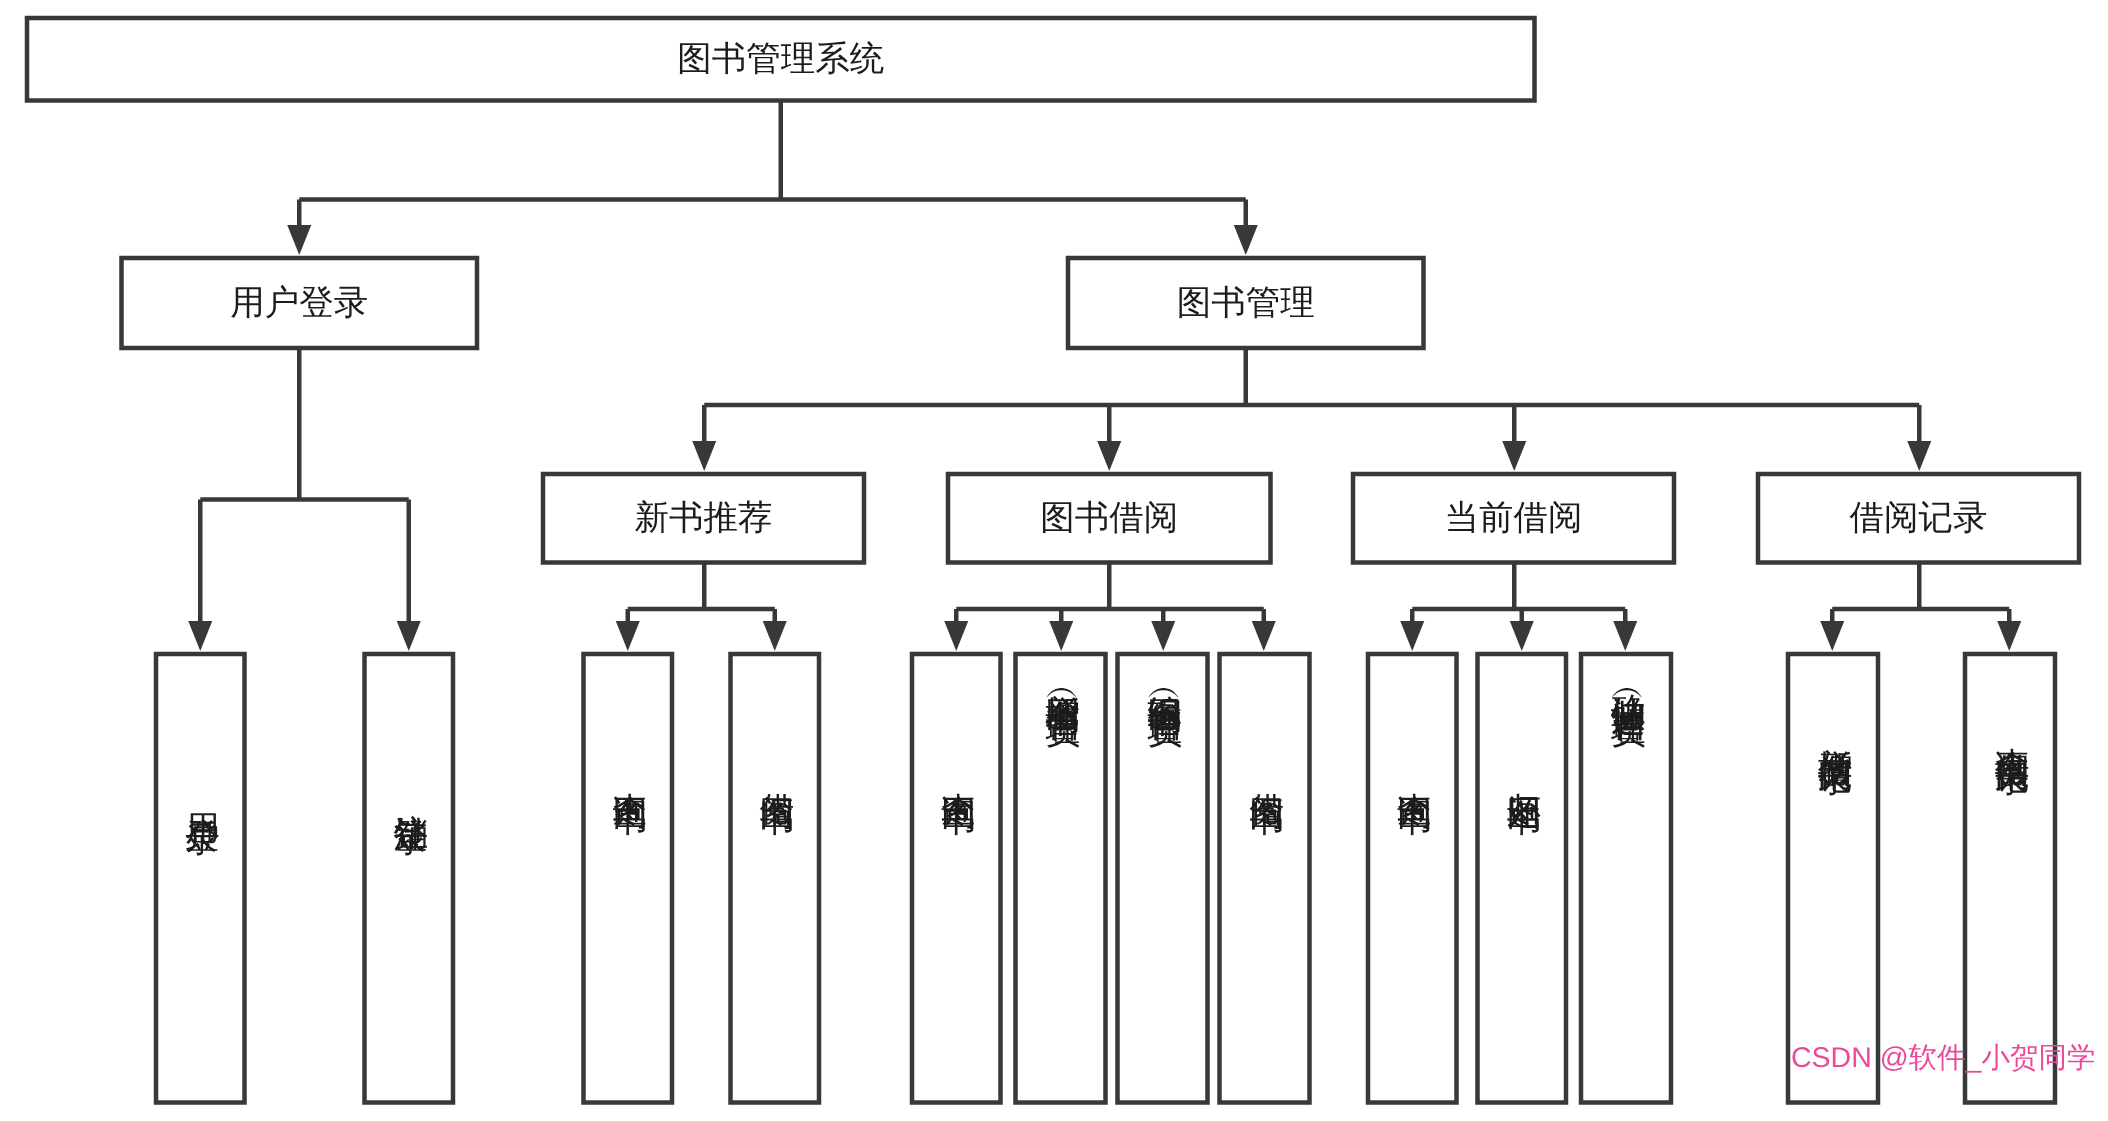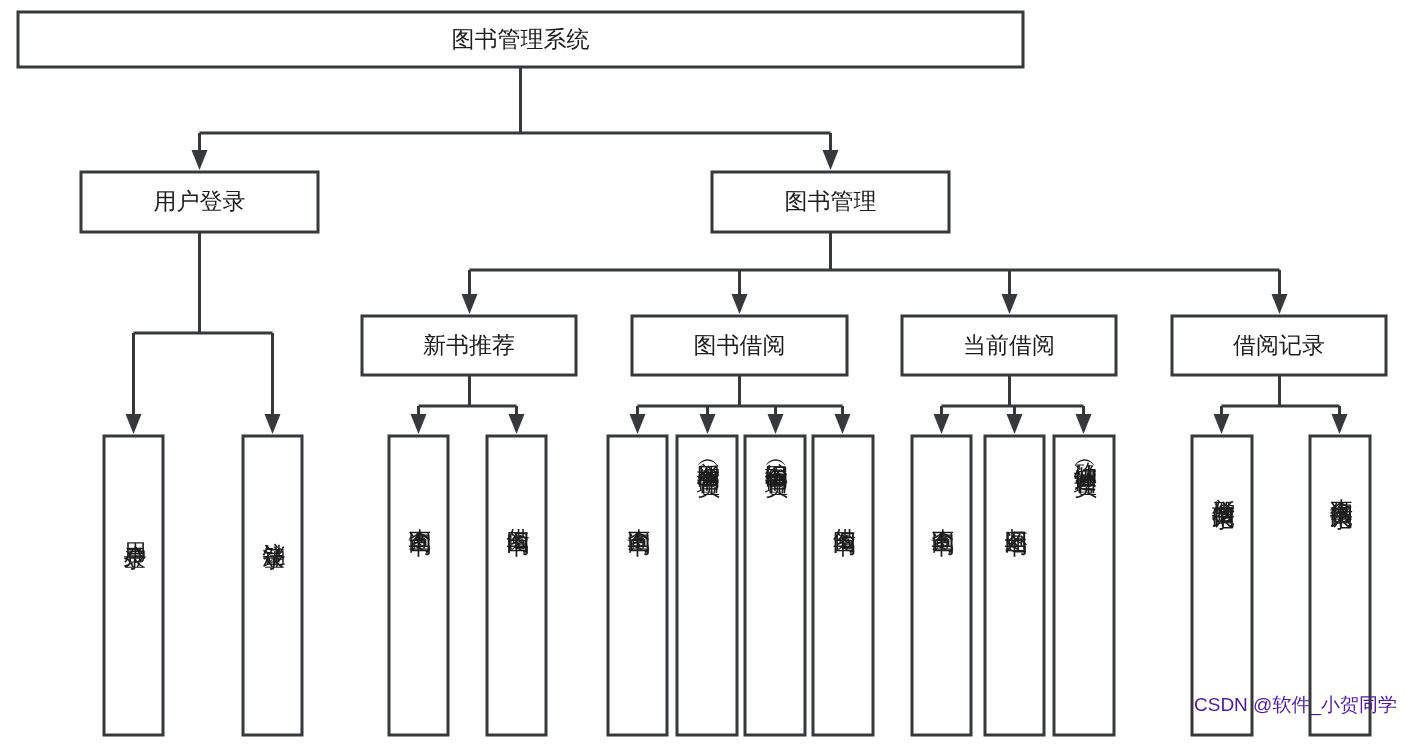--- a/index.html
+++ b/index.html
@@ -171,14 +171,14 @@
       <div class="node-label-v" style="left: 624.5px; top: 510px; width: 26px;">查询图书</div>
       <div class="node-label-v" style="left: 694px; top: 444px; width: 26px;">新增图书（管理员）</div>
       <div class="node-label-v" style="left: 762px; top: 444px; width: 26px;">编辑图书（管理员）</div>
       <div class="node-label-v" style="left: 830px; top: 510px; width: 26px;">借阅图书</div>
       <div class="node-label-v" style="left: 928.5px; top: 510px; width: 26px;">查询图书</div>
       <div class="node-label-v" style="left: 1001.5px; top: 510px; width: 26px;">归还图书</div>
       <div class="node-label-v" style="left: 1071px; top: 444px; width: 26px;">确认归还（管理员）</div>
       <div class="node-label-v" style="left: 1209px; top: 480px; width: 26px;">新增借阅记录</div>
       <div class="node-label-v" style="left: 1327px; top: 480px; width: 26px;">查询借阅记录</div>
     </div>
-  <div class="watermark" style="left: 1194px; top: 692px; color: #4c1d95; text-align: right;">CSDN @软件_小贺同学</div>
+  <div class="watermark" style="left: 1194px; top: 692px; color: #ec4899; text-align: right;">CSDN @软件_小贺同学</div>
 </div>
 
 </body></html>

